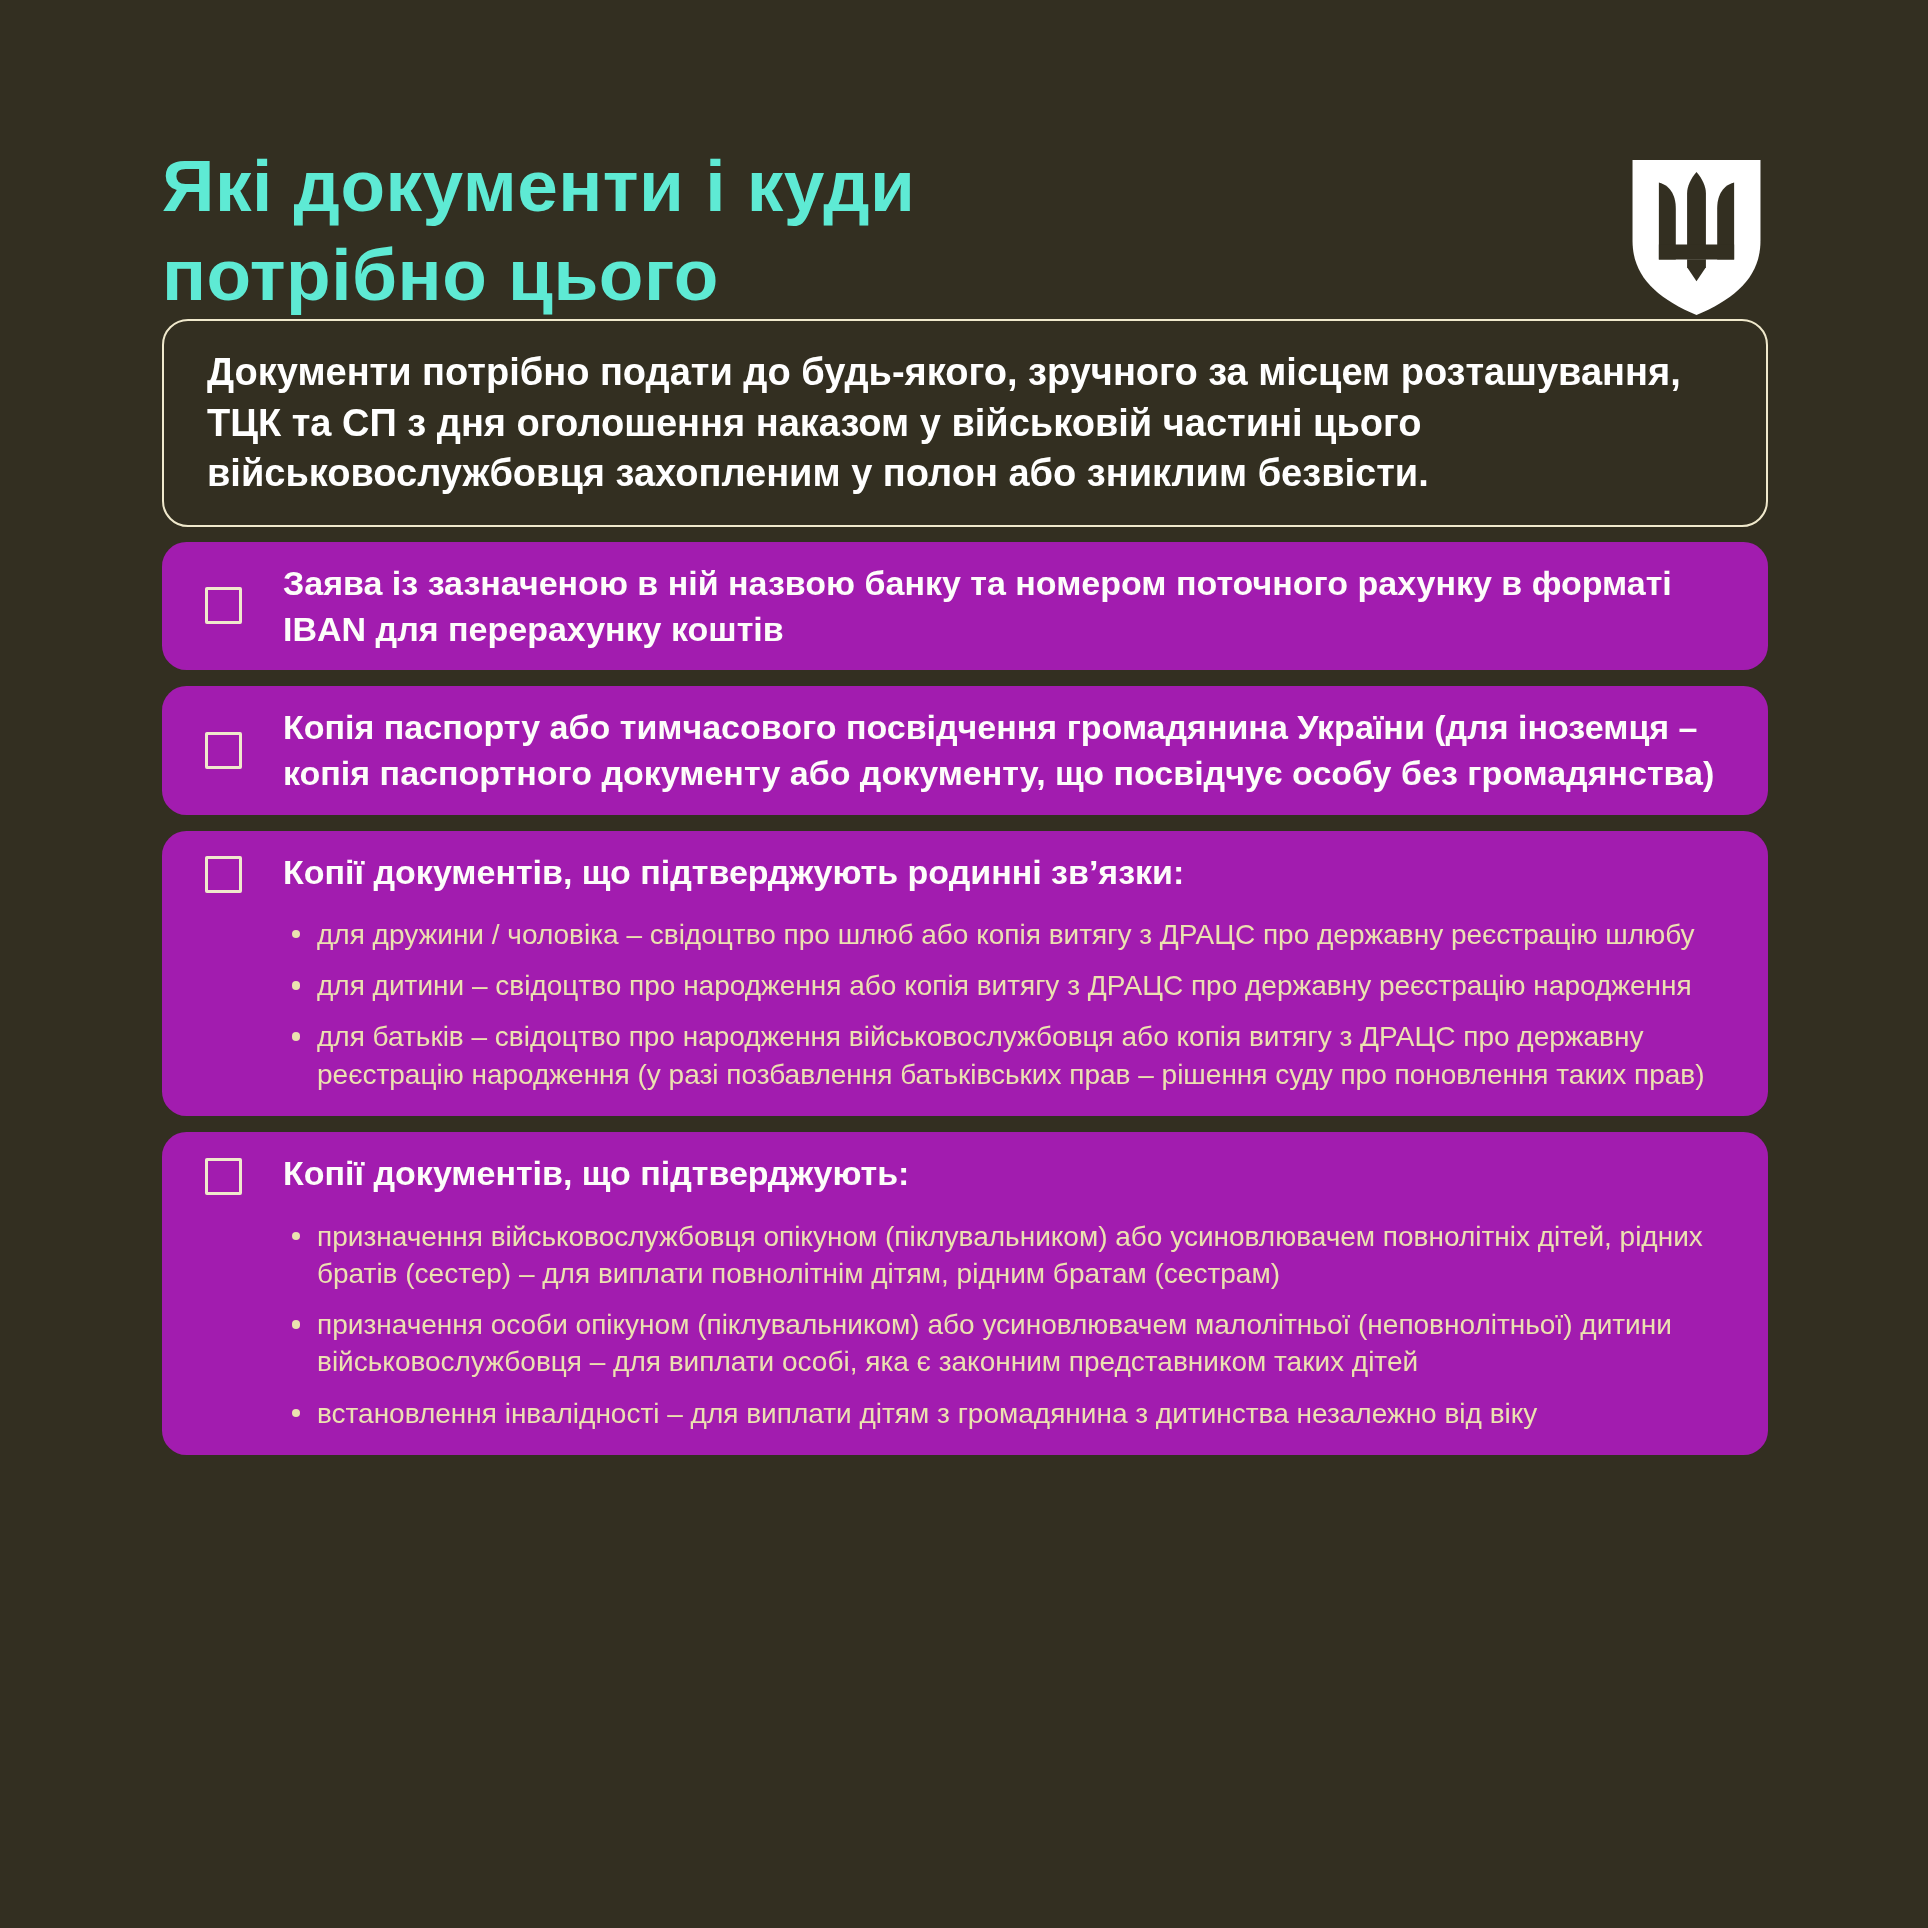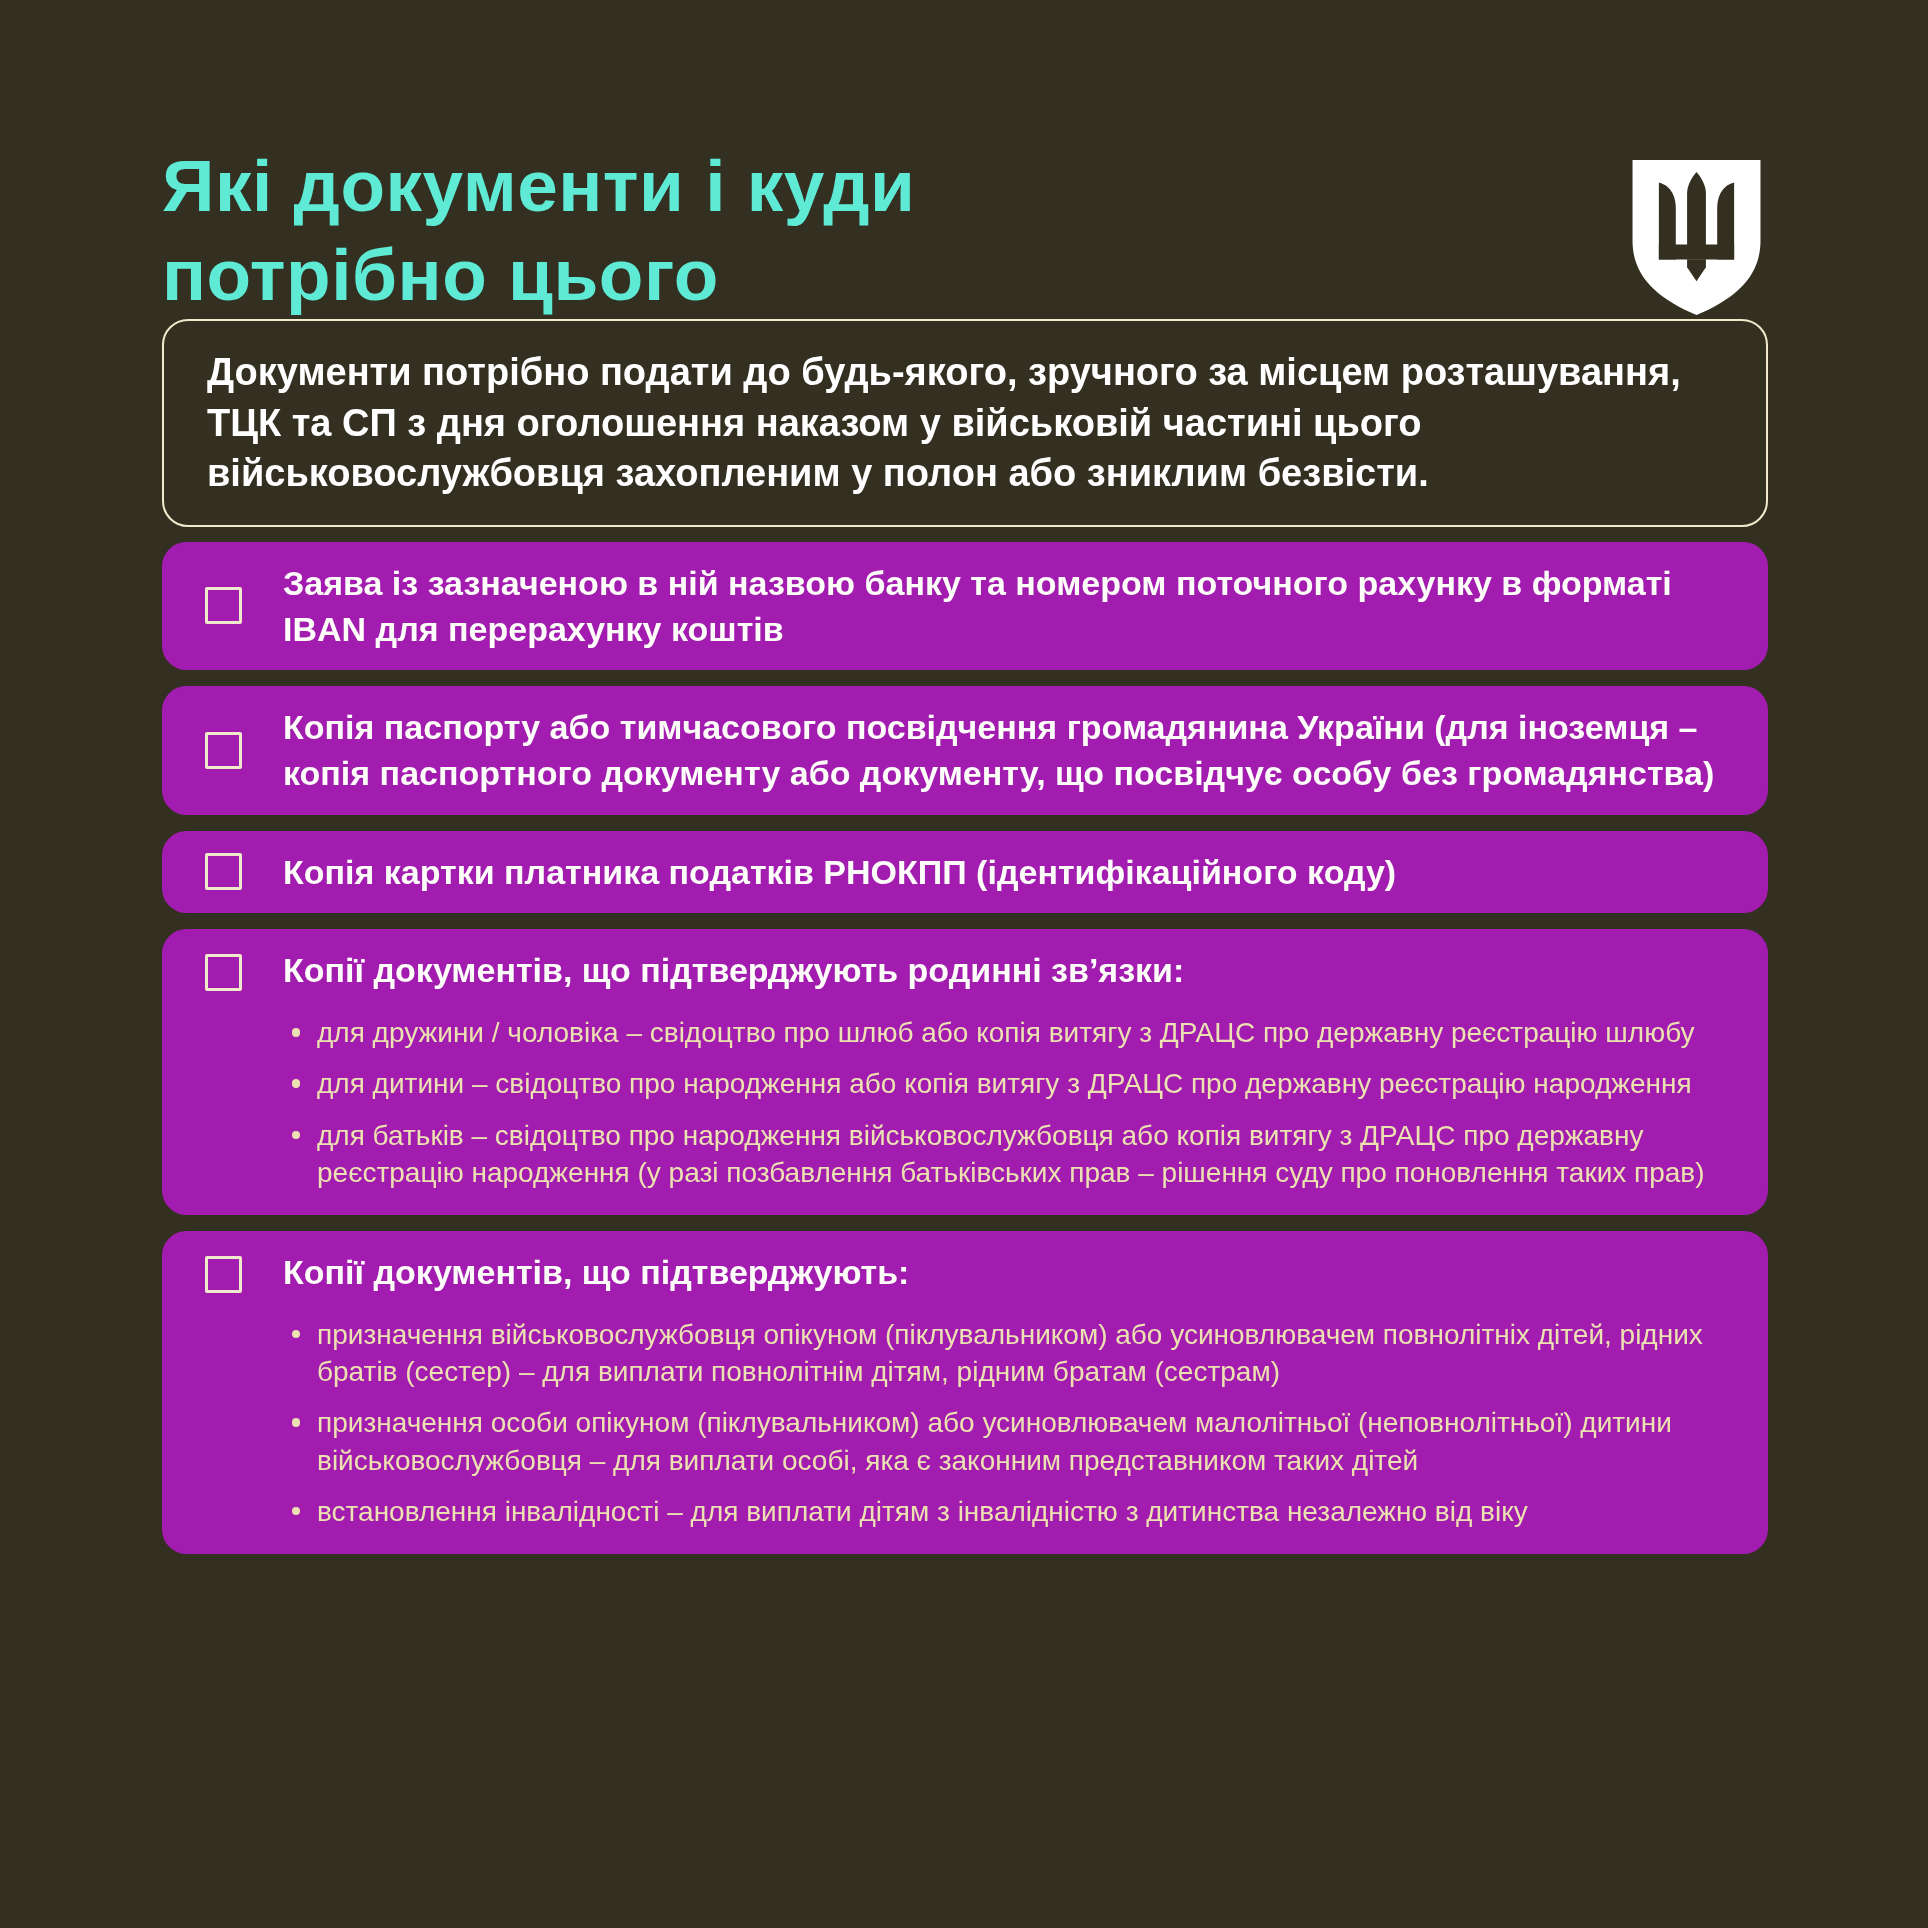--- a/index.html
+++ b/index.html
@@ -138,46 +138,40 @@
       </div>
     </div>
 
     <div class="card simple">
       <span class="checkbox"></span>
       <div class="card-body">
         <p class="card-label">Копія паспорту або тимчасового посвідчення громадянина України (для іноземця – копія паспортного документу або документу, що посвідчує особу без громадянства)</p>
       </div>
     </div>
 
-    <div class="card simple">
-      <span class="checkbox"></span>
-      <div class="card-body">
-        <p class="card-label">Копія картки платника податків РНОКПП (ідентифікаційного коду)</p>
-      </div>
-    </div>
 
     <div class="card withbullets">
       <span class="checkbox"></span>
       <div class="card-body">
         <p class="card-label">Копії документів, що підтверджують родинні зв’язки:</p>
         <ul class="bullets">
           <li>для дружини / чоловіка – свідоцтво про шлюб або копія витягу з ДРАЦС про державну реєстрацію шлюбу</li>
           <li>для дитини – свідоцтво про народження або копія витягу з ДРАЦС про державну реєстрацію народження</li>
           <li>для батьків – свідоцтво про народження військовослужбовця або копія витягу з ДРАЦС про державну реєстрацію народження (у разі позбавлення батьківських прав – рішення суду про поновлення таких прав)</li>
         </ul>
       </div>
     </div>
 
     <div class="card withbullets">
       <span class="checkbox"></span>
       <div class="card-body">
         <p class="card-label">Копії документів, що підтверджують:</p>
         <ul class="bullets">
           <li>призначення військовослужбовця опікуном (піклувальником) або усиновлювачем повнолітніх дітей, рідних братів (сестер) – для виплати повнолітнім дітям, рідним братам (сестрам)</li>
           <li>призначення особи опікуном (піклувальником) або усиновлювачем малолітньої (неповнолітньої) дитини військовослужбовця – для виплати особі, яка є законним представником таких дітей</li>
-          <li>встановлення інвалідності – для виплати дітям з інвалідністю з дитинства незалежно від віку</li>
+          <li>встановлення інвалідності – для виплати дітям з громадянина з дитинства незалежно від віку</li>
         </ul>
       </div>
     </div>
 
   </div>
 </div>
 
 
 </body></html>

